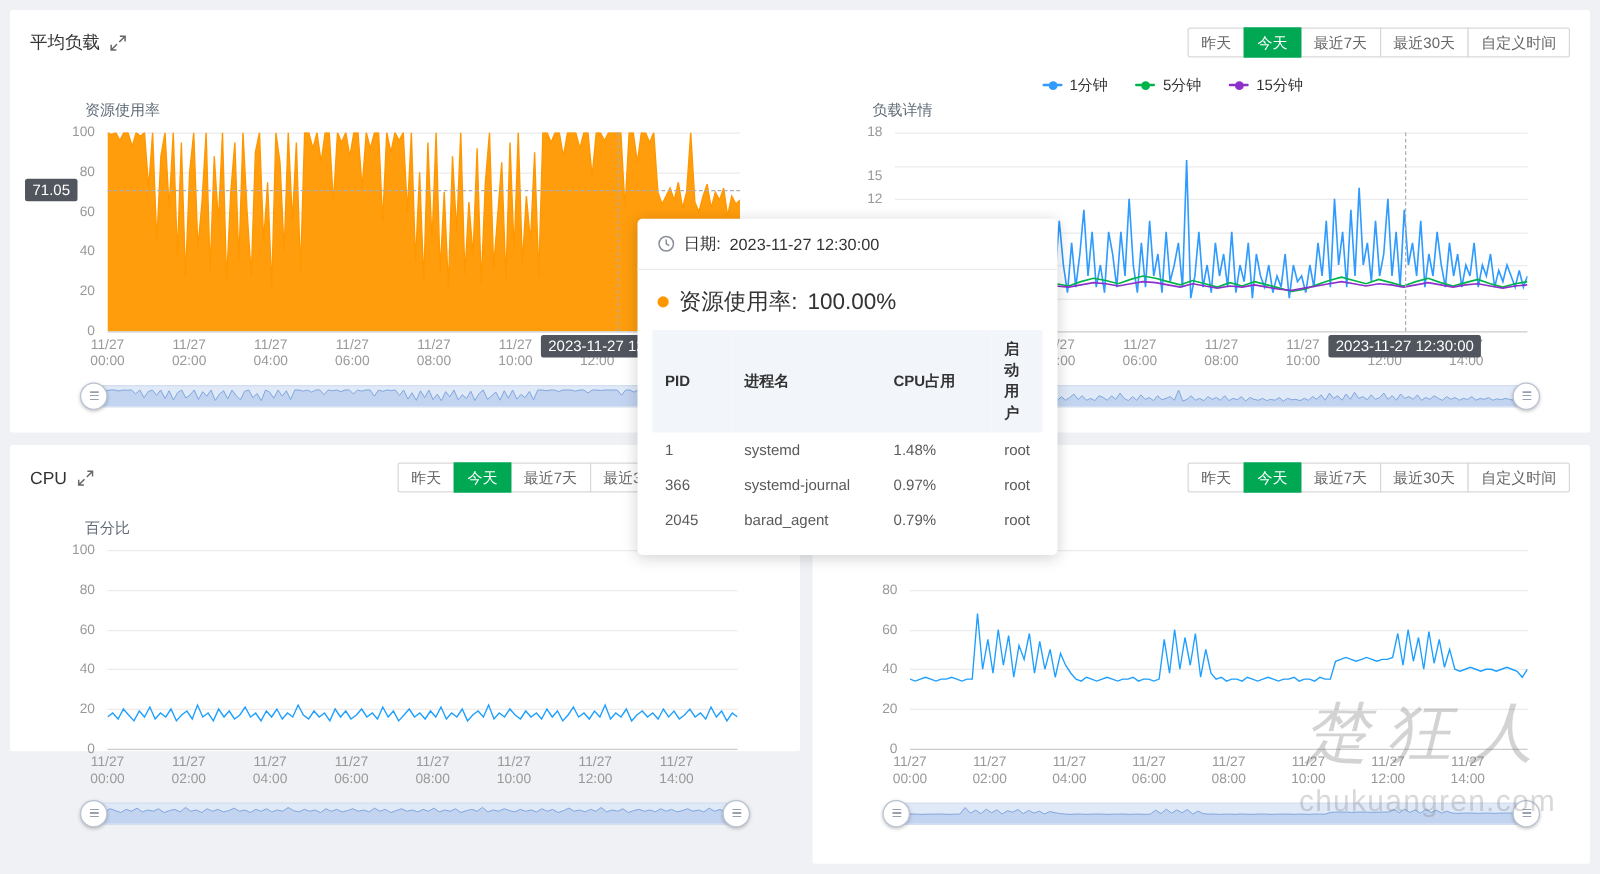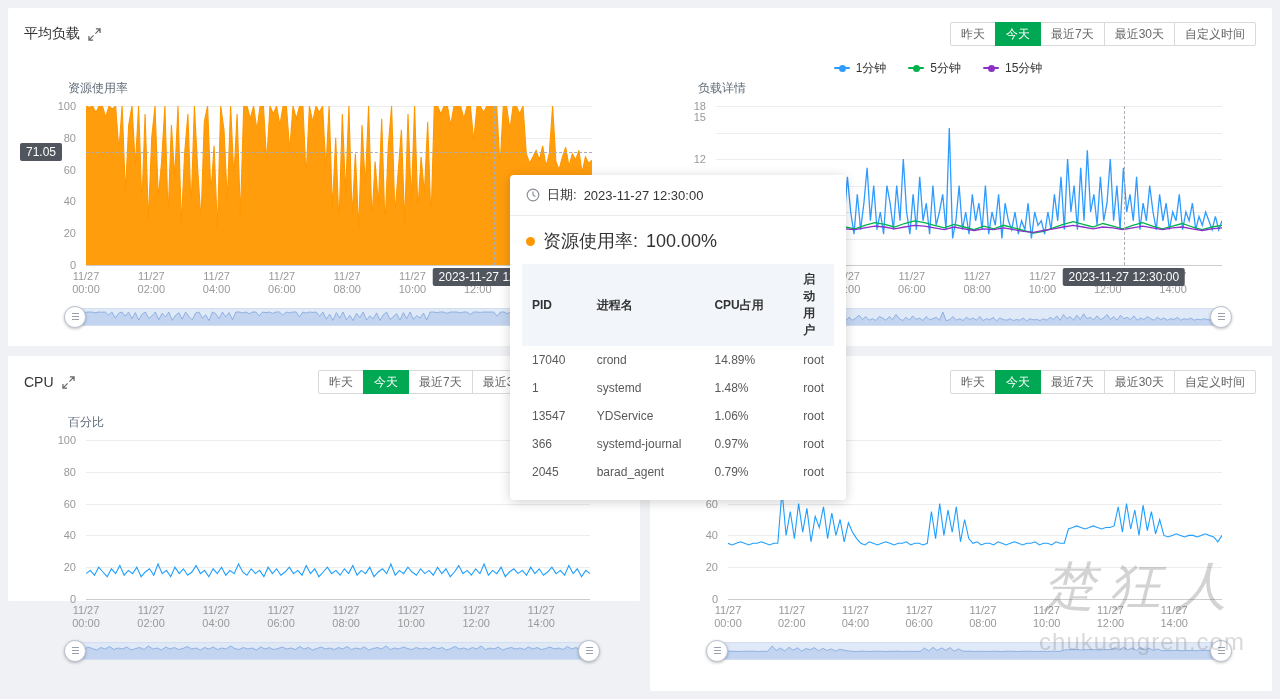--- a/index.html
+++ b/index.html
@@ -204,21 +204,21 @@
           </span>
         </div>
         <div class="chart-subtitle">负载详情</div>
         <div class="plot-row">
           <div class="ycol">
               <div class="ytick" style="top: 159px;">0</div>
               <div class="ytick" style="top: 132.5px;">3</div>
               <div class="ytick" style="top: 106px;">6</div>
               <div class="ytick" style="top: 79.5px;">9</div>
               <div class="ytick" style="top: 53px;">12</div>
-              <div class="ytick" style="top: 11px;">15</div>
+              <div class="ytick" style="top: 35px;">15</div>
               <div class="ytick" style="top: 0px;">18</div>
             </div>
           <div class="plot">
             <div class="dash-v" style="left:80.6%"></div>
             <div class="badge x-badge" style="left:80.6%">2023-11-27 12:30:00</div>
           <div class="grid" style="top: 132.5px;"></div>
               <div class="grid" style="top: 106px;"></div>
               <div class="grid" style="top: 79.5px;"></div>
               <div class="grid" style="top: 53px;"></div>
               <div class="grid" style="top: 26.5px;"></div>
@@ -488,35 +488,23 @@
       <thead>
           <tr id="tt-head-row">
             <th>PID</th>
             <th>进程名</th>
             <th>CPU占用</th>
             <th>启动用户</th>
           </tr>
         </thead>
       <tbody id="tt-body">
           <tr>
-            <td>17040</td>
-            <td>crond</td>
-            <td>14.89%</td>
-            <td>root</td>
-          </tr>
-          <tr>
             <td>1</td>
             <td>systemd</td>
             <td>1.48%</td>
-            <td>root</td>
-          </tr>
-          <tr>
-            <td>13547</td>
-            <td>YDService</td>
-            <td>1.06%</td>
             <td>root</td>
           </tr>
           <tr>
             <td>366</td>
             <td>systemd-journal</td>
             <td>0.97%</td>
             <td>root</td>
           </tr>
           <tr>
             <td>2045</td>

